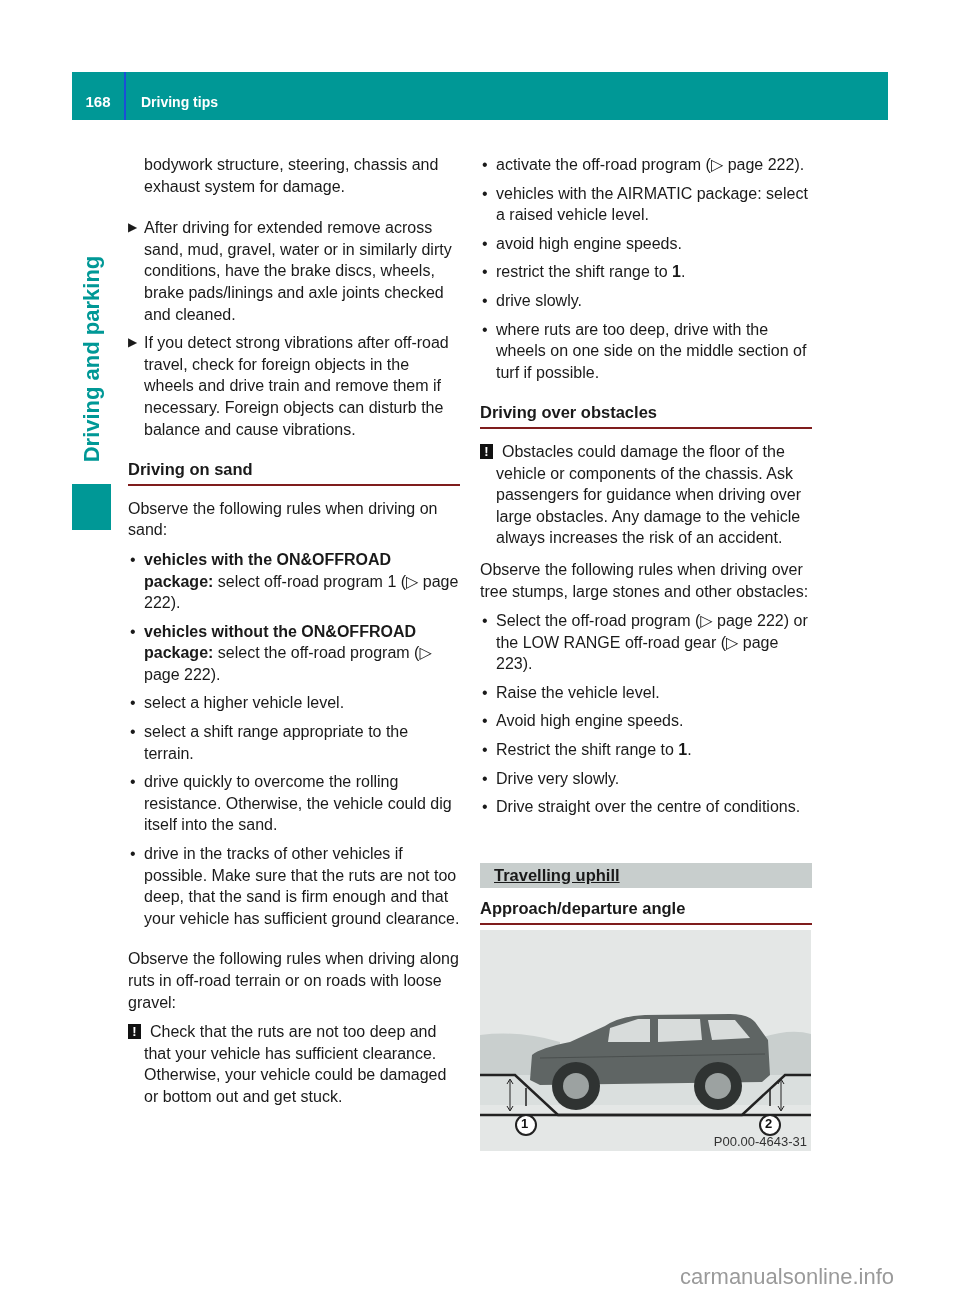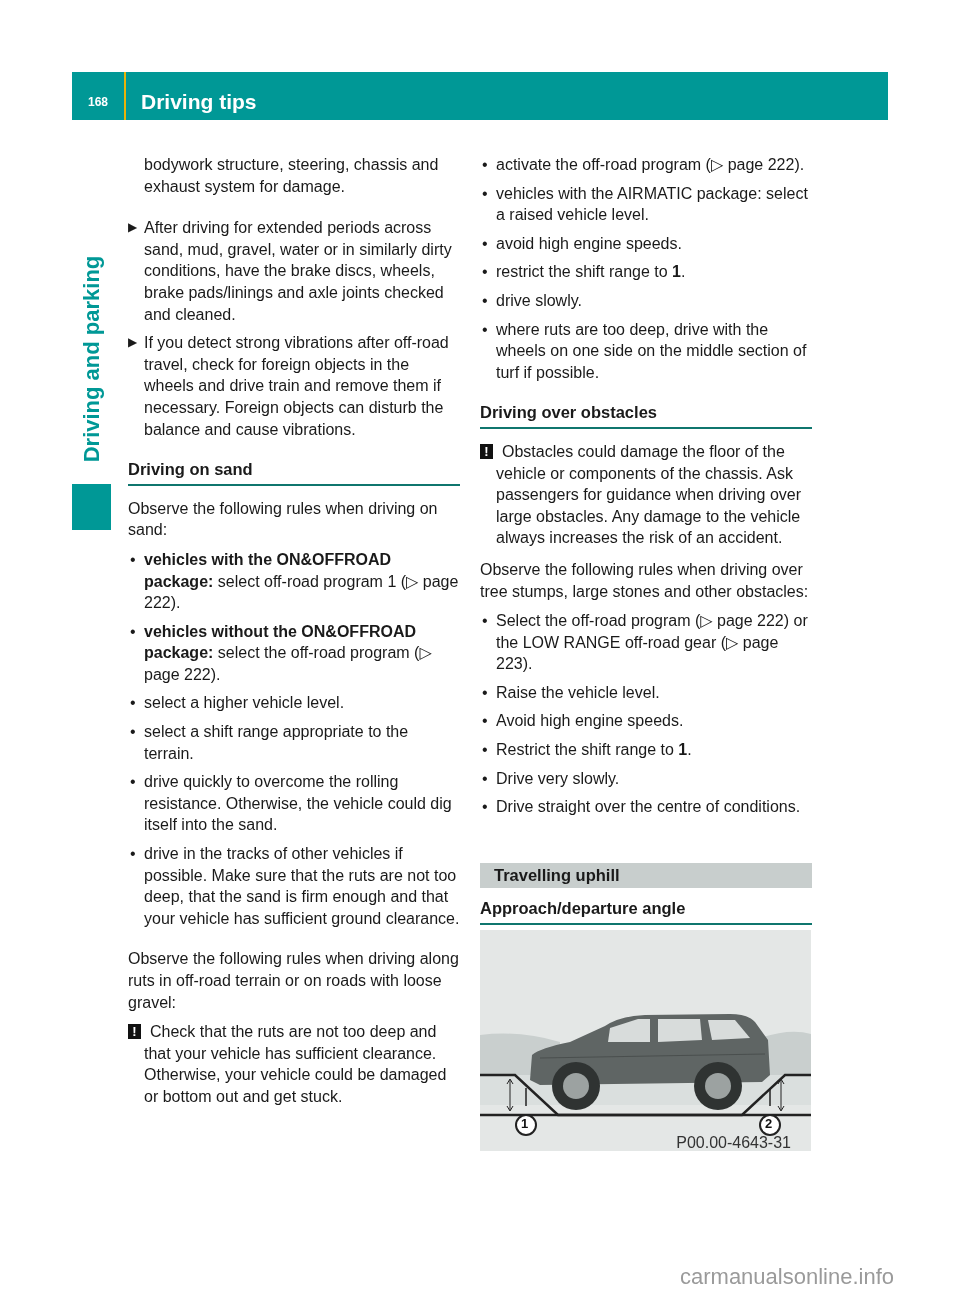--- a/index.html
+++ b/index.html
@@ -1,41 +1,41 @@
 <!DOCTYPE html>
 <html><head>
 <meta charset="utf-8">
 <style>
   html, body { margin:0; padding:0; background:#ffffff; }
   body { width:960px; height:1302px; position:relative; overflow:hidden;
          font-family:"Liberation Sans", "DejaVu Sans", sans-serif; color:#1a1a1a; }
   .header { position:absolute; left:72px; top:72px; width:816px; height:48px; background:#009896; }
-  .header .pagenum { position:absolute; left:0; top:0; width:52px; height:48px; border-right:2px solid #eab308;
-        color:#fff; font-weight:bold; font-size:12px; line-height:60px; text-align:center; }
+  .header .pagenum { position:absolute; left:0; top:0; width:52px; height:48px; border-right:2px solid #1d4ed8;
+        color:#fff; font-weight:bold; font-size:15px; line-height:60px; text-align:center; }
   .header .title { position:absolute; left:69px; top:0; height:48px; color:#fff; font-weight:bold;
-        font-size:21px; line-height:60px; }
+        font-size:14px; line-height:60px; }
   .side-label { position:absolute; left:74px; top:240px; width:36px; height:238px; }
   .side-label span { position:absolute; left:50%; top:50%; transform:translate(-50%,-50%) rotate(-90deg);
         white-space:nowrap; color:#009896; font-weight:bold; font-size:22px; }
   .side-block { position:absolute; left:72px; top:484px; width:39px; height:46px; background:#009896; }
   .col { position:absolute; font-size:16px; line-height:21.6px; }
   .col.left { left:128px; top:154px; width:332px; }
   .col.right { left:480px; top:154px; width:332px; }
   p { margin:0 0 8px 0; }
   .item { position:relative; padding-left:16px; margin-bottom:7px; }
   .item .mk { position:absolute; left:0; top:0; }
   .item .mk.arrow { font-size:12px; }
   .item .mk.dot { font-size:16px; left:2px; }
   .warn { position:relative; padding-left:16px; margin-bottom:10px; }
   .warn .mk { position:absolute; left:0; top:3px; width:13px; height:15px; background:#111; color:#fff;
         font-weight:bold; font-size:13px; line-height:15px; text-align:center; }
   .warn .first { margin-left:6px; }
-  h3 { margin:0; font-size:16.5px; font-weight:bold; padding-bottom:3px; border-bottom:2px solid #0f766e; margin-bottom:12px; }
+  h3 { margin:0; font-size:16.5px; font-weight:bold; padding-bottom:3px; border-bottom:2px solid #7f1d1d; margin-bottom:12px; }
   .gap-h { height:12px; }
-  .section-bar { background:#c8cecd; font-weight:bold; font-size:16.5px; padding:2px 0 2px 14px; margin-bottom:10px; }
+  .section-bar { background:#c8cecd; font-weight:bold; font-size:16.5px; padding:2px 0 2px 14px; margin-bottom:10px;text-decoration:underline; }
   b { font-weight:bold; }
   .figure { position:absolute; left:480px; top:930px; width:331px; height:221px; background:#e4e7e6; overflow:hidden; }
   .figure svg { display:block; }
   .watermark { position:absolute; left:680px; top:1264px; color:#9a9a9a; font-size:22px;text-align:right; }
 </style>
 </head>
 <body>
 
 <div class="header">
   <div class="pagenum">168</div>
@@ -45,21 +45,21 @@
 <div class="side-label">
   <span>Driving and parking</span>
 </div>
 <div class="side-block"></div>
 
 <div class="col left">
   <p style="padding-left:16px;margin-bottom:20px">bodywork structure, steering, chassis and exhaust system for damage.</p>
 
   <div class="item">
     <span class="mk arrow">▶</span>
-    <span>After driving for extended periods across sand, mud, gravel, water or in similarly dirty conditions, have the brake discs, wheels, brake pads/linings and axle joints checked and cleaned.</span>
+    <span>After driving for extended remove across sand, mud, gravel, water or in similarly dirty conditions, have the brake discs, wheels, brake pads/linings and axle joints checked and cleaned.</span>
   </div>
   <div class="item">
     <span class="mk arrow">▶</span>
     <span>If you detect strong vibrations after off-road travel, check for foreign objects in the wheels and drive train and remove them if necessary. Foreign objects can disturb the balance and cause vibrations.</span>
   </div>
 
   <div class="gap-h"></div>
   <h3>Driving on sand</h3>
   <p>Observe the following rules when driving on sand:</p>
 
@@ -188,16 +188,16 @@
     <line x1="301" y1="150" x2="301" y2="180" stroke="#222" stroke-width="1"></line>
     <path d="M298 154 L301 149 L304 154 M298 176 L301 181 L304 176" fill="none" stroke="#222" stroke-width="1"></path>
 
     <line x1="46" y1="158" x2="46" y2="176" stroke="#222" stroke-width="1.5"></line>
     <line x1="290" y1="158" x2="290" y2="176" stroke="#222" stroke-width="1.5"></line>
     <circle cx="46" cy="195" r="10" fill="#fff" stroke="#222" stroke-width="2"></circle>
     <circle cx="290" cy="195" r="10" fill="#fff" stroke="#222" stroke-width="2"></circle>
   </svg>
   <span style="position:absolute;left:41px;top:186px;font-weight:bold;font-size:13px;color:#111;">1</span>
   <span style="position:absolute;left:285px;top:186px;font-weight:bold;font-size:13px;color:#111;">2</span>
-  <span style="position:absolute;right:20px;top:204px;font-size:16px;color:#333;">P00.00-4643-31</span>
+  <span style="position:absolute;right:4px;top:204px;font-size:13px;color:#333;">P00.00-4643-31</span>
 </div>
 
 <div class="watermark">carmanualsonline.info</div>
 
 </body></html>

